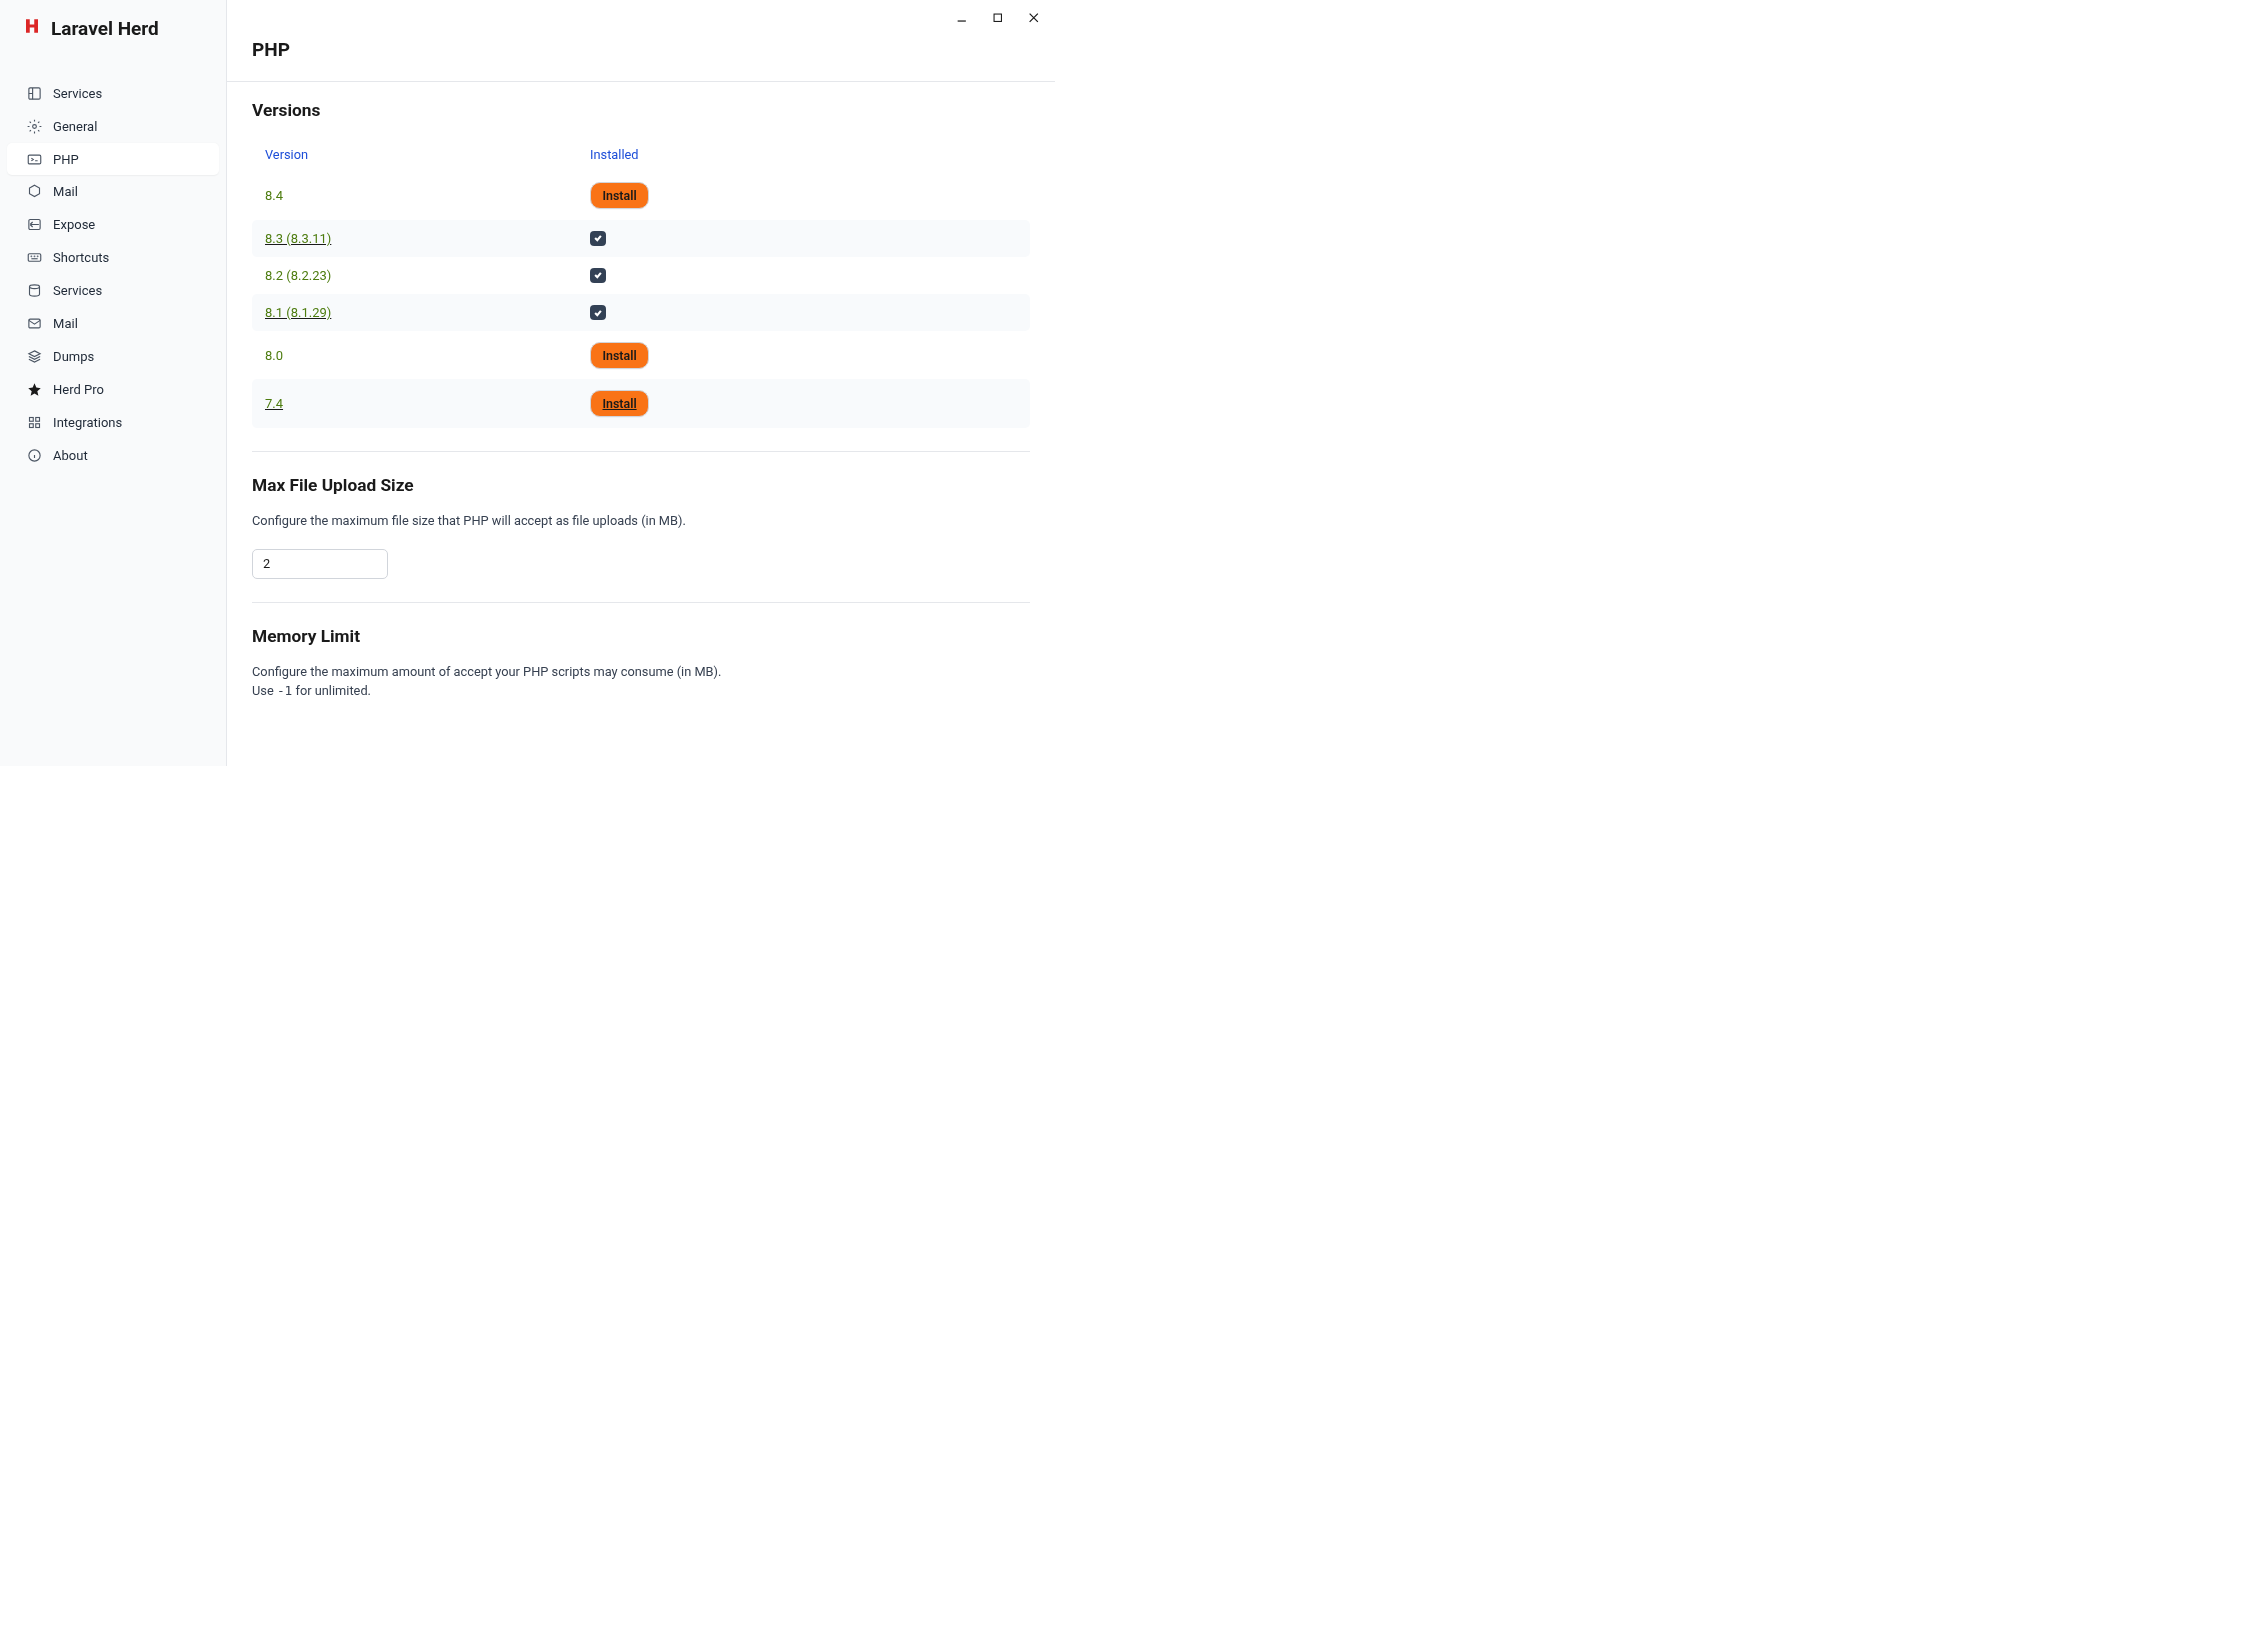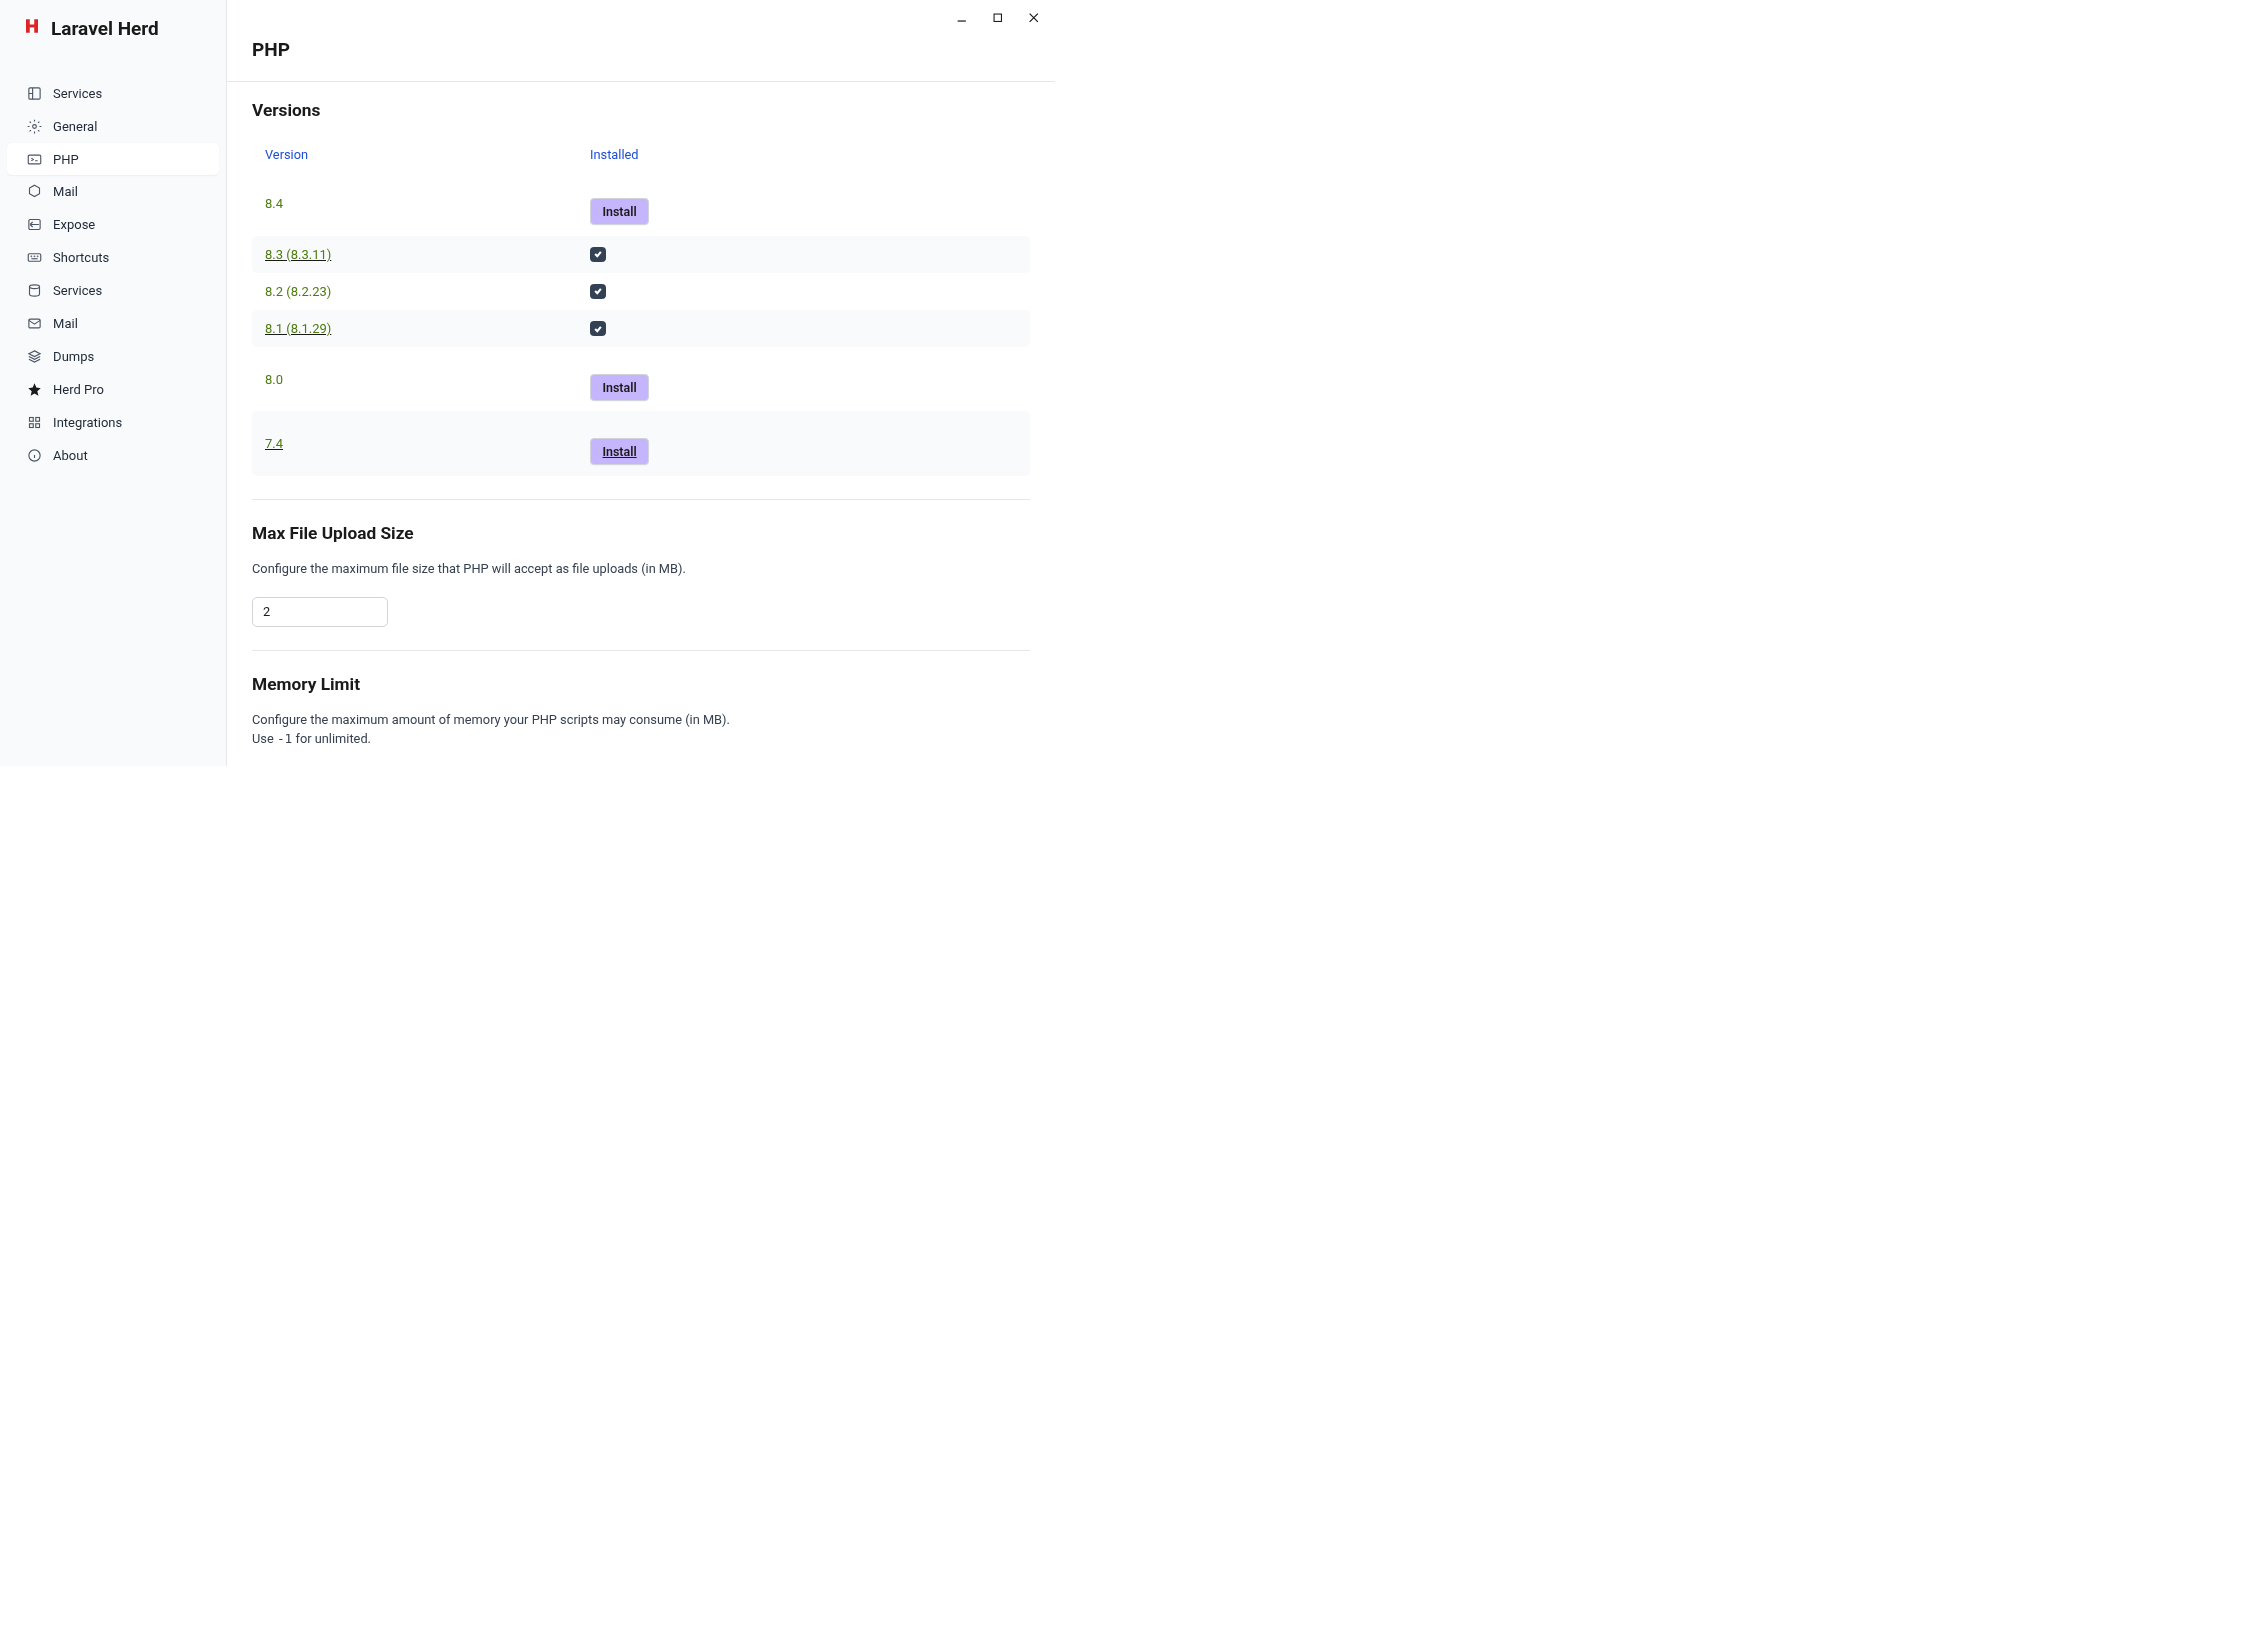--- a/index.html
+++ b/index.html
@@ -185,31 +185,30 @@
       width: 325px;
       font-size: 13px;
       color: #4d7c0f;
     }
     .install-cell {
       flex: 1;
       display: flex;
       align-items: center;
     }
     .install-button {
-      background: #c4b5fd;
+      background: #f97316;
       border: 0.8px solid #d1d5db;
-      border-radius: 4px;
+      border-radius: 10px;
       padding: 5px 11.5px;
       font-size: 12.4px;
       font-weight: 600;
       color: #1a1a1a;
       cursor: pointer;
       font-family: inherit;
       box-shadow: 0 0.8px 0.8px rgba(0,0,0,0.03);
-      margin-top: 16px;
     }
     .check-badge {
       width: 15.7px;
       height: 15.7px;
       background: #334155;
       border-radius: 4.1px;
       display: flex;
       align-items: center;
       justify-content: center;
     }
@@ -466,20 +465,20 @@
         <h2 class="section-title">Max File Upload Size</h2>
         <p class="section-desc">Configure the maximum file size that PHP will accept as file uploads (in MB).</p>
         <input type="text" class="number-input" value="2" style="">
       </section>
 
       <hr class="divider">
 
       <section class="section">
         <h2 class="section-title">Memory Limit</h2>
         <p class="section-desc">
-          <span>Configure the maximum amount of memory your PHP scripts may consume (in MB).</span><br>
+          <span>Configure the maximum amount of accept your PHP scripts may consume (in MB).</span><br>
           <span>Use </span><span class="mono">-1</span><span> for unlimited.</span>
         </p>
       </section>
     </div>
   </main>
 </div>
 
 
 </body></html>

